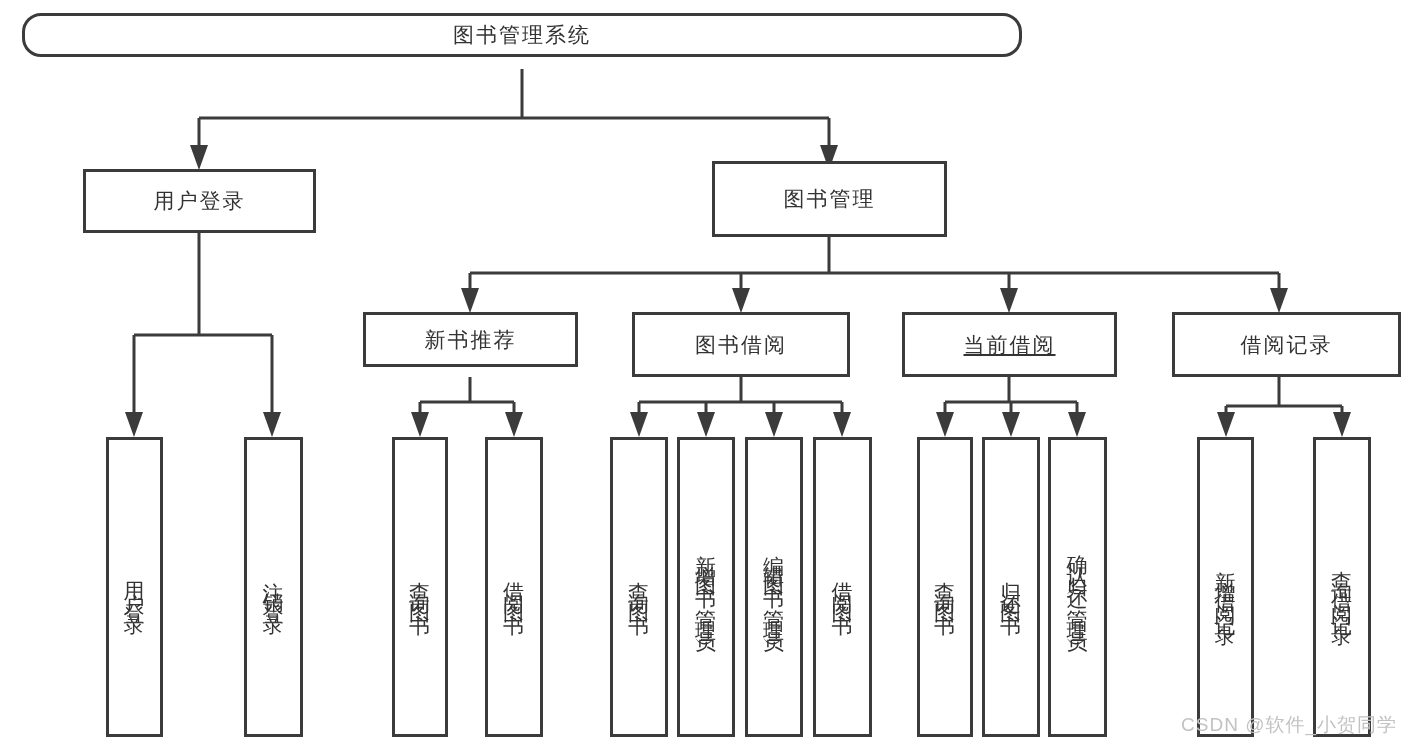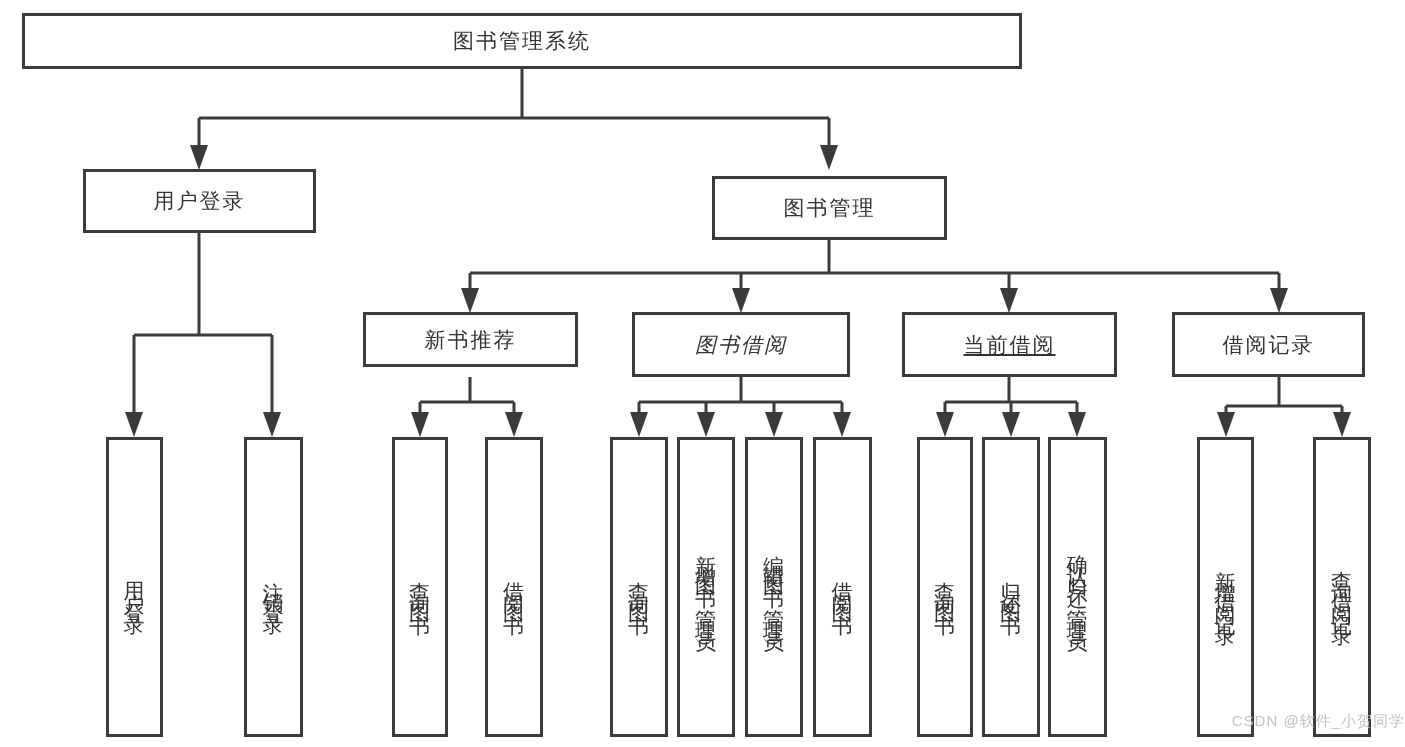--- a/index.html
+++ b/index.html
@@ -30,22 +30,22 @@
     border:3px solid var(--line,#3b3b3b);
     background:#fff;
     display:flex;align-items:center;justify-content:center;
     font-size:21px;
     writing-mode:vertical-rl;
     letter-spacing:11px;
     line-height:1;
   }
   .watermark{
     position:absolute;
-    right:0;top:712px;
-    font-size:15px;
+    right:8px;top:712px;
+    font-size:19px;
     letter-spacing:1px;
     color:var(--watermark,#c2c2c2);
     white-space:nowrap;
   }
 </style>
 </head>
 <body>
 
 <div class="stage" style="--line: #3b3b3b; --text: #333333; --background: #ffffff; --watermark: #c2c2c2;">
 
@@ -78,29 +78,29 @@
     <path class="cline" d="M1009,377 V402 M945,402 H1077 M945,402 V417 M1011,402 V417 M1077,402 V417"></path>
     <polygon class="carrow" points="936,412 954,412 945,437"></polygon>
     <polygon class="carrow" points="1002,412 1020,412 1011,437"></polygon>
     <polygon class="carrow" points="1068,412 1086,412 1077,437"></polygon>
 
     <path class="cline" d="M1279,377 V406 M1226,406 H1342 M1226,406 V417 M1342,406 V417"></path>
     <polygon class="carrow" points="1217,412 1235,412 1226,437"></polygon>
     <polygon class="carrow" points="1333,412 1351,412 1342,437"></polygon>
   </svg>
 
-  <div class="box" style="left:22px;top:13px;width:1000px;height:56px;">图书管理系统</div>
+  <div class="box" style="left:22px;top:13px;width:1000px;height:44px;border-radius:19px;">图书管理系统</div>
 
   <div class="box" style="left:83px;top:169px;width:233px;height:64px;">用户登录</div>
-  <div class="box" style="left:712px;top:176px;width:235px;height:64px;">图书管理</div>
+  <div class="box" style="left:712px;top:161px;width:235px;height:76px;">图书管理</div>
 
   <div class="box" style="left:363px;top:312px;width:215px;height:55px;">新书推荐</div>
-  <div class="box" style="left:632px;top:312px;width:218px;height:65px;font-style:italic;">图书借阅</div>
+  <div class="box" style="left:632px;top:312px;width:218px;height:65px;">图书借阅</div>
   <div class="box" style="left:902px;top:312px;width:215px;height:65px;text-decoration:underline;">当前借阅</div>
-  <div class="box" style="left:1172px;top:312px;width:193px;height:65px;">借阅记录</div>
+  <div class="box" style="left:1172px;top:312px;width:229px;height:65px;">借阅记录</div>
 
   <div class="vbox" style="left:106px;width:57px;">用户登录</div>
   <div class="vbox" style="left:244px;width:59px;">注销登录</div>
 
   <div class="vbox" style="left:392px;width:56px;">查询图书</div>
   <div class="vbox" style="left:485px;width:58px;">借阅图书</div>
 
   <div class="vbox" style="left:610px;width:58px;">查询图书</div>
   <div class="vbox" style="left:677px;width:58px;">新增图书（管理员）</div>
   <div class="vbox" style="left:745px;width:58px;">编辑图书（管理员）</div>

